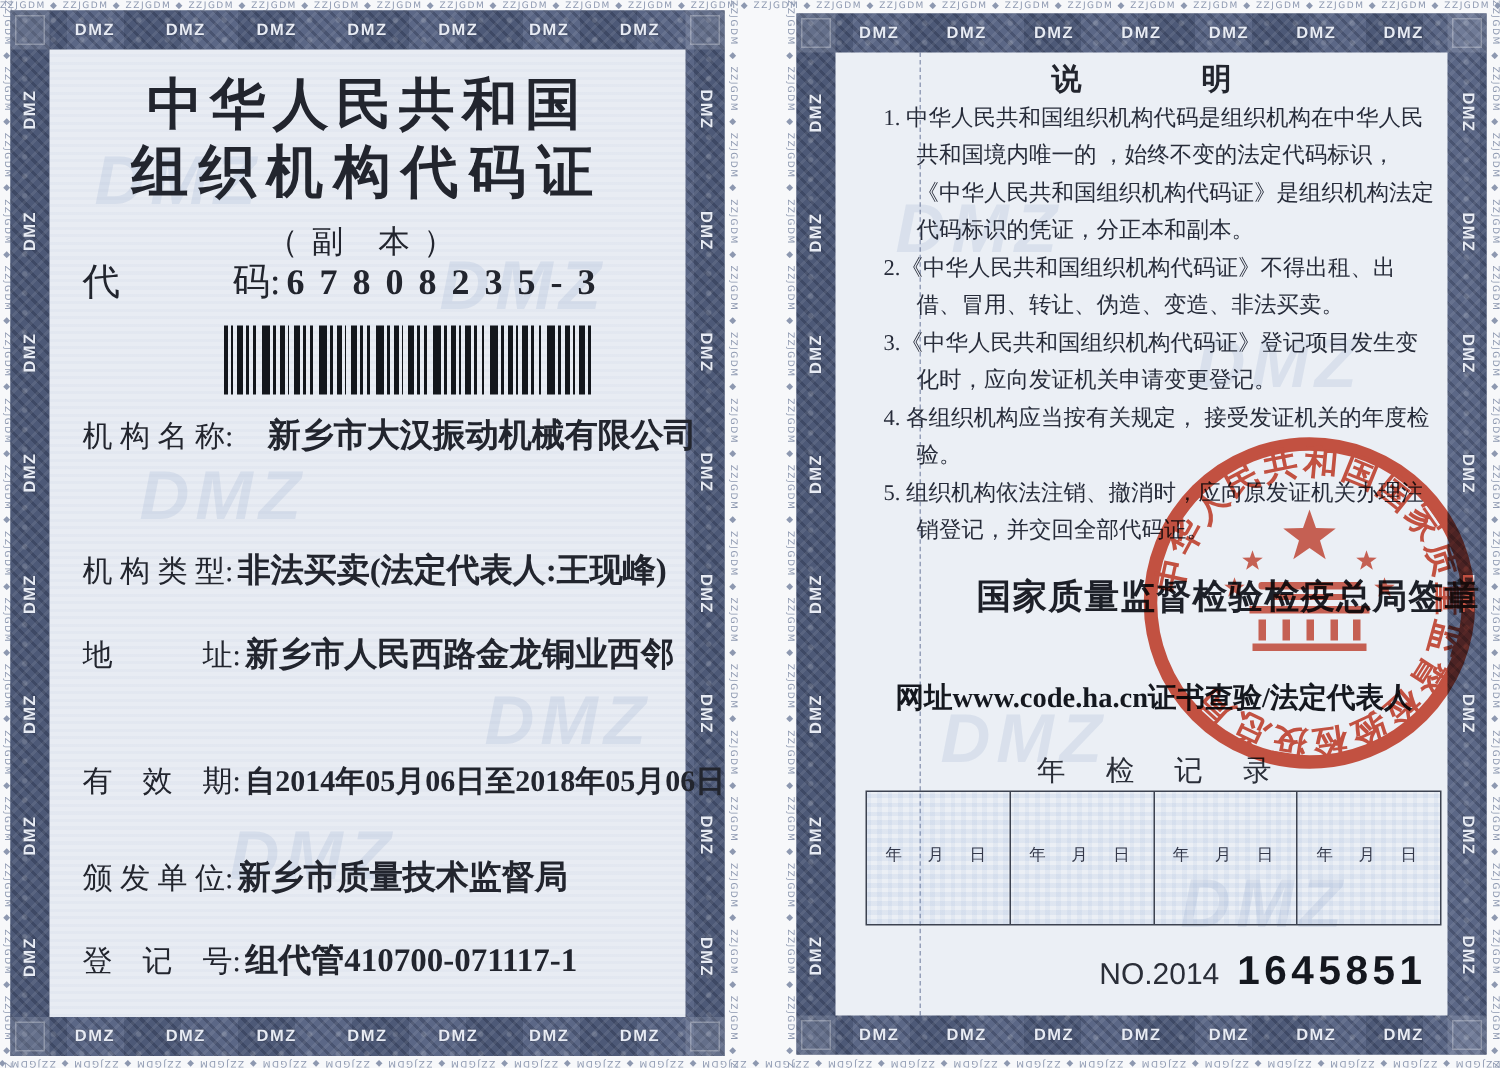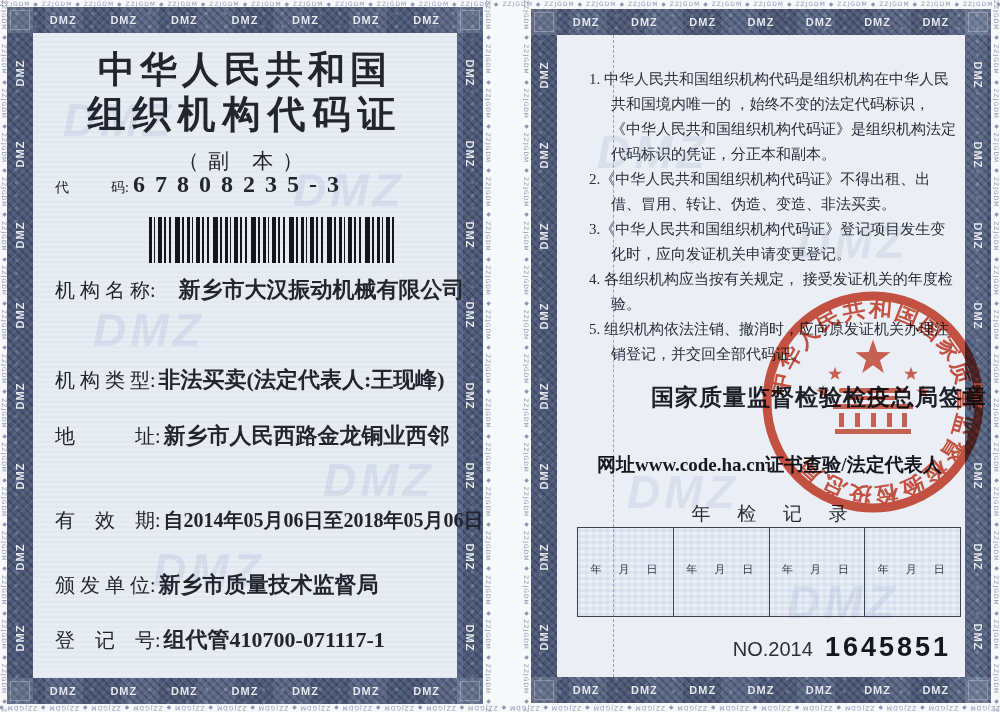--- a/index.html
+++ b/index.html
@@ -43,21 +43,21 @@
   .inner{position:absolute;inset:26px;background:#e8ecf3;
     background-image:repeating-linear-gradient(0deg,rgba(165,180,210,.08) 0 2px,transparent 2px 5px);}
   .back .inner{background:#ebeff5;}
   .wm{position:absolute;font-family:"Liberation Sans","DejaVu Sans",sans-serif;font-style:italic;
       font-weight:700;font-size:46px;letter-spacing:4px;color:rgba(125,148,190,.16);pointer-events:none;}
   
   .t1{position:absolute;top:12px;left:0;right:0;text-align:center;font-size:37px;font-weight:700;letter-spacing:5px;}
   .t2{position:absolute;top:56px;left:0;right:0;text-align:center;font-size:38px;font-weight:700;letter-spacing:7px;}
   .copyType{position:absolute;top:114px;left:0;right:0;text-align:center;font-size:21px;letter-spacing:9px;}
   .codeRow{position:absolute;top:138px;left:22px;right:6px;display:flex;align-items:baseline;}
-  .codeRow .lab{font-size:14px;}
+  .codeRow .lab{font-size:25px;}
   .codeRow .val{font-size:24px;font-weight:600;letter-spacing:2px;margin-left:4px;}
   .barcode{position:absolute;left:116px;top:184px;width:246px;height:46px;
     background:repeating-linear-gradient(90deg,
       #13161c 0 3px,transparent 3px 5px,#13161c 5px 6px,transparent 6px 9px,
       #13161c 9px 13px,transparent 13px 15px,#13161c 15px 17px,transparent 17px 20px,
       #13161c 20px 22px,transparent 22px 26px,#13161c 26px 31px,transparent 31px 33px,
       #13161c 33px 35px,transparent 35px 38px);}
   .row{position:absolute;left:22px;right:4px;display:flex;align-items:baseline;}
   .row .lab{font-size:20px;flex:none;}
   .row .val{font-size:22px;font-weight:600;margin-left:3px;white-space:nowrap;}
@@ -237,20 +237,21 @@
     </div>
   </div>
   <div class="inner">
     <span class="wm" style="left:40px;top:90px;">DMZ</span>
     <span class="wm" style="left:240px;top:180px;">DMZ</span>
     <span class="wm" style="left:70px;top:430px;">DMZ</span>
     <span class="wm" style="left:230px;top:540px;">DMZ</span>
 
     <div class="stitch"></div>
 
+    <div class="notesTitle">说　　　　明</div>
     <div class="notes">
       <div class="note">1. 中华人民共和国组织机构代码是组织机构在中华人民共和国境内唯一的 ，始终不变的法定代码标识，《中华人民共和国组织机构代码证》是组织机构法定代码标识的凭证，分正本和副本。</div>
       <div class="note">2.《中华人民共和国组织机构代码证》不得出租、出借、冒用、转让、伪造、变造、非法买卖。</div>
       <div class="note">3.《中华人民共和国组织机构代码证》登记项目发生变化时，应向发证机关申请变更登记。</div>
       <div class="note">4. 各组织机构应当按有关规定， 接受发证机关的年度检验。</div>
       <div class="note">5. 组织机构依法注销、撤消时，应向原发证机关办理注销登记，并交回全部代码证。</div>
     </div>
 
     <div class="sealCaption">国家质量监督检验检疫总局签章</div>
     <div class="urlLine">网址www.code.ha.cn证书查验/法定代表人</div>

